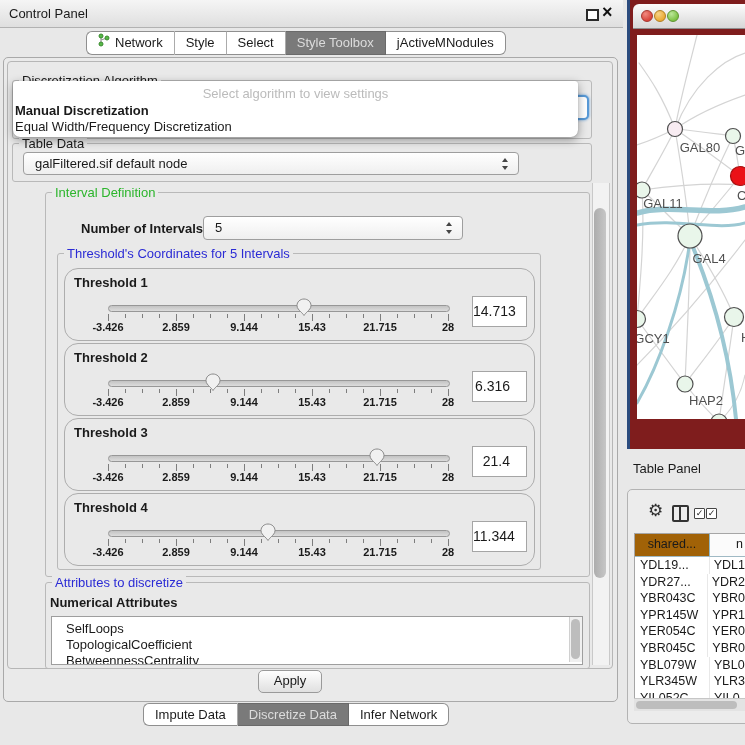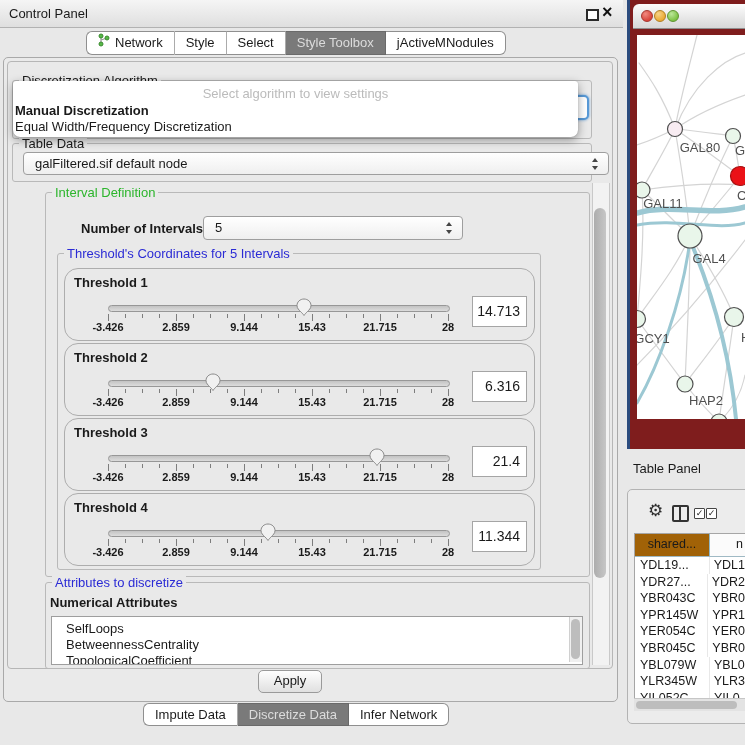--- a/index.html
+++ b/index.html
@@ -45,21 +45,21 @@
   
   .thr-box{position:absolute;left:6px;width:469px;height:71px;border:1px solid #ADADAD;border-radius:14px;}
   .thr-label{position:absolute;left:9px;top:6px;font-size:13px;font-weight:bold;}
   .thr-track{position:absolute;left:43px;top:36px;width:340px;height:5px;border:1px solid #979797;
              border-radius:4px;background:linear-gradient(#C3C3C3,#DCDCDC);}
   .tick{position:absolute;width:1px;background:#7D7D7D;}
   .tick-lab{position:absolute;top:52px;transform:translateX(-50%);font-size:11px;font-weight:bold;}
   .thr-thumb{position:absolute;top:29px;width:16px;height:18px;}
   .thr-value{position:absolute;left:407px;top:27px;width:55px;height:31px;background:#FFF;
              border:1px solid #A5A5A5;font-size:14px;line-height:29px;text-align:right;
-             padding-right:6px;box-sizing:border-box;}
+             padding-right:16px;box-sizing:border-box;}
   
   .attr-list{position:absolute;left:5px;top:33px;width:532px;height:49px;background:#FFF;
              border:1px solid #9E9E9E;overflow:hidden;box-sizing:border-box;}
   .attr-item{font-size:13px;line-height:16px;padding-left:14px;white-space:nowrap;}
   .mini-scroll{position:absolute;right:1px;top:1px;width:12px;height:45px;background:#F0F0F0;border-left:1px solid #D0D0D0;}
   .mini-thumb{position:absolute;left:1px;top:2px;width:9px;height:40px;border-radius:5px;background:#BDBDBD;}
   
   .v-scroll{position:absolute;left:592px;top:183px;width:16px;height:482px;background:#F2F2F2;
             border-left:1px solid #C9C9C9;border-right:1px solid #C9C9C9;}
   .v-thumb{position:absolute;left:594px;top:208px;width:12px;height:370px;border-radius:6px;
@@ -146,21 +146,21 @@
   </div>
 
   <div class="popup">
     <div class="ph">Select algorithm to view settings</div>
     <div class="opt1">Manual Discretization</div>
     <div class="opt2">Equal Width/Frequency Discretization</div>
   </div>
 
   <div class="groupbox" style="left:12px;top:143px;width:578px;height:37px;">
     <span class="grouptitle">Table Data</span>
-    <div class="combo" style="left:10px;top:8px;width:586px;height:23px;">
+    <div class="combo" style="left:10px;top:8px;width:496px;height:23px;">
       <span>galFiltered.sif default node</span>
       <span class="spin"></span>
     </div>
   </div>
 
   <div class="groupbox" style="left:45px;top:192px;width:543px;height:383px;">
     <span class="grouptitle g-green">Interval Definition</span>
     <span class="lbl b" style="left:35px;top:28px;text-align:center;">Number of Intervals</span>
     <div class="combo" style="left:157px;top:23px;width:260px;height:24px;">
       <span>5</span>
@@ -312,22 +312,22 @@
         </div>
     </div>
   </div>
 
   <div class="groupbox" style="left:45px;top:582px;width:543px;height:85px;">
     <span class="grouptitle g-blue">Attributes to discretize</span>
     <span class="lbl b" style="left:4px;top:12px;">Numerical Attributes</span>
     <div class="attr-list" id="attr-list">
       <div style="height:4px;"></div>
     <div class="attr-item">SelfLoops</div>
+        <div class="attr-item">TopologicalCoefficient</div>
         <div class="attr-item">BetweennessCentrality</div>
-        <div class="attr-item">TopologicalCoefficient</div>
       </div>
     <div class="mini-scroll" style="right:7px;top:34px;">
       <div class="mini-thumb"></div>
     </div>
   </div>
 
   <div class="apply-btn">Apply</div>
 
   <div class="segbar" style="left:143px;top:703px;height:23px;" id="bottom-tabs">
       <div class="seg">

